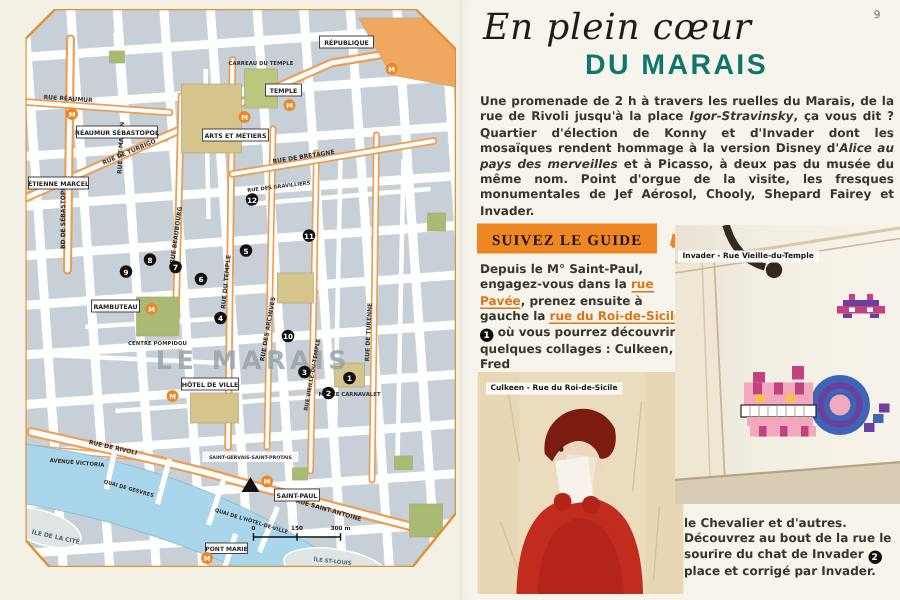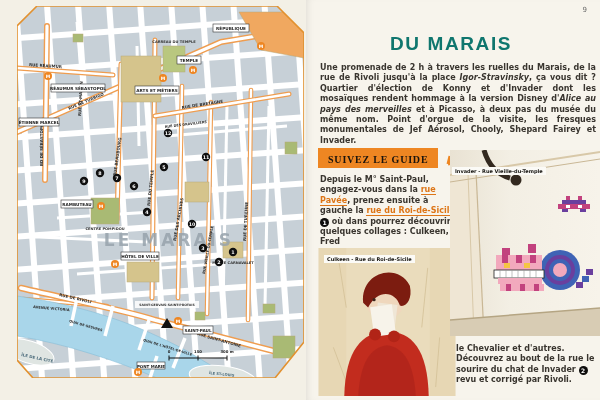--- a/index.html
+++ b/index.html
@@ -273,32 +273,33 @@
           <text x="210" y="347" text-anchor="middle" font-size="3.8" font-weight="bold" fill="#222">300 m</text>
         </g>
       </g>
       <path d="M20,0 L260,0 L287,27 L287,336 L258,372 L16,372 L0,354 L0,20 Z" fill="none" stroke="#e2912f" stroke-width="1.6"></path>
     </svg>
   </div>
 </div>
 
 <div class="rpage">
   <div class="pageno">9</div>
+  <div class="script-title">En plein cœur</div>
   <div class="main-title">DU MARAIS</div>
 
   <p class="intro"><span>Une promenade de 2 h à travers les ruelles du Marais, de la rue de Rivoli jusqu'à la place </span><em>Igor-Stravinsky</em><span>, ça vous dit ? Quartier d'élection de Konny et d'Invader dont les mosaïques rendent hommage à la version Disney d'</span><em>Alice au pays des merveilles</em><span> et à Picasso, à deux pas du musée du même nom. Point d'orgue de la visite, les fresques monumentales de Jef Aérosol, Chooly, Shepard Fairey et Invader.</span></p>
 
   <div class="badge-row">
     <span class="badge">SUIVEZ LE GUIDE</span><span class="arrow"><svg width="18" height="16" viewBox="0 0 18 16">
           <path d="M16,2 L6,11" stroke="#ee8622" stroke-width="3.2" fill="none"></path>
           <path d="M3,14 L11,12 M3,14 L5,6" stroke="#ee8622" stroke-width="3" fill="none"></path>
         </svg></span>
   </div>
 
-  <p class="guide-col"><span>Depuis le M° Saint-Paul, engagez-vous dans la </span><a class="glink">rue Pavée</a><span>, prenez ensuite à gauche la </span><a class="glink">rue du Roi-de-Sicile</a> <span class="mark">1</span><span> où dans pourrez découvrir quelques collages : Culkeen, Fred</span></p>
+  <p class="guide-col"><span>Depuis le M° Saint-Paul, engagez-vous dans la </span><a class="glink">rue Pavée</a><span>, prenez ensuite à gauche la </span><a class="glink">rue du Roi-de-Sicile</a> <span class="mark">1</span><span> où vous pourrez découvrir quelques collages : Culkeen, Fred</span></p>
 
   <figure class="fig fig-left" style="margin:0">
     <svg width="138" height="148" viewBox="0 0 138 149">
       <rect width="138" height="149" fill="#e7d7b4"></rect>
       <rect x="28" y="0" width="84" height="149" fill="#eadcbc"></rect>
       <g stroke="#d3c096" stroke-width="0.8" fill="none">
         <path d="M20,10 L28,60"></path>
           <path d="M110,20 L104,80"></path>
           <path d="M15,100 L30,140"></path>
           <path d="M122,90 L118,140"></path>
@@ -374,14 +375,14 @@
           <rect x="142" y="91" width="7" height="6" fill="#6a3f9e"></rect>
       </g>
       <g>
         <polygon points="0,170 150,158 150,186 0,186" fill="#d8ccb4"></polygon>
         <path d="M0,170 L150,158" stroke="#b5a583" stroke-width="1.5" fill="none"></path>
       </g>
     </svg>
     <div class="pcap" style="left:2px;top:17px">Invader - Rue Vieille-du-Temple</div>
   </figure>
 
-  <p class="cont-col"><span>le Chevalier et d'autres. Découvrez au bout de la rue le sourire du chat de Invader </span><span class="mark">2</span><span> revu et corrigé par Rivoli.</span></p>
+  <p class="cont-col"><span>le Chevalier et d'autres. Découvrez au bout de la rue le sourire du chat de Invader </span><span class="mark">2</span><span> place et corrigé par Invader.</span></p>
 </div>
 
 </body></html>

